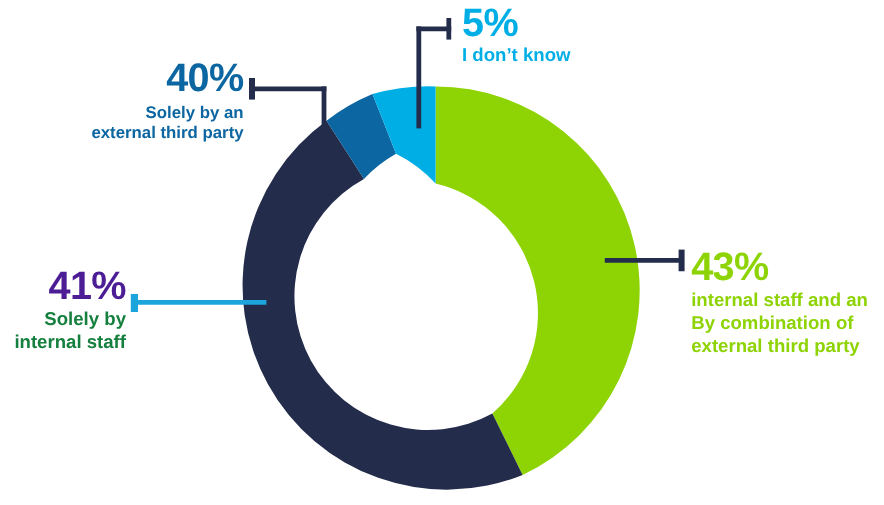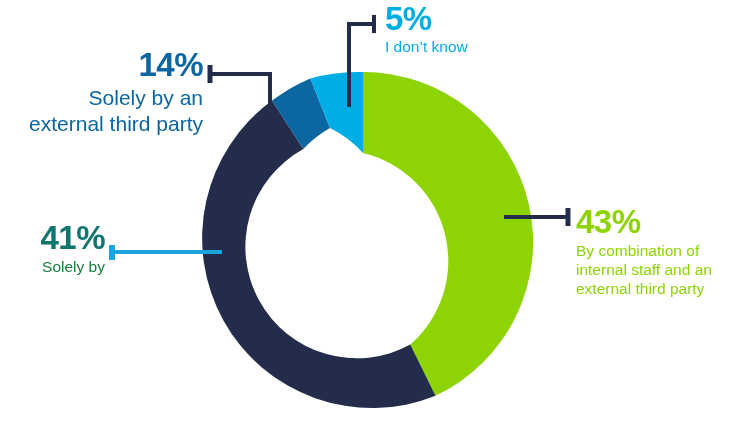--- a/index.html
+++ b/index.html
@@ -29,38 +29,38 @@
     position: absolute;
     z-index: 5;
   }
   .pct {
     font-weight: bold;
     line-height: 1.0;
     letter-spacing: -0.5px;
     white-space: nowrap;
   }
   .desc {
-    font-weight: normal;
+    font-weight: bold;
     line-height: 1.22;
     white-space: nowrap;
   }
 
   
   #callout-external {
     left: 0px;
     top: 48px;
     width: 203px;
     text-align: right;
   }
   #callout-external .pct {
     font-size: 33px;
     margin: 0 0 4px 0;
   }
   #callout-external .desc {
-    font-size: 21px;
+    font-size: 14px;
   }
 
   
   #callout-dontknow {
     left: 385px;
     top: 2px;
     width: 230px;
     text-align: left;
   }
   #callout-dontknow .pct {
@@ -152,43 +152,44 @@
       <line x1="568" y1="208" x2="568" y2="226" stroke-width="5"></line>
     </g>
 
     <g stroke="#1BA5DC" stroke-width="4" fill="none" stroke-linecap="butt">
       <line x1="112" y1="245" x2="112" y2="260" stroke-width="6"></line>
       <line x1="110" y1="252" x2="222" y2="252"></line>
     </g>
   </svg>
 
   <div class="callout" id="callout-external">
-    <div class="pct" style="color:#0C66A1">14%</div>
+    <div class="pct" style="color:#0C66A1">40%</div>
     <div class="desc" style="color:#0C66A1">
       <div>Solely by an</div>
       <div>external third party</div>
     </div>
   </div>
 
   <div class="callout" id="callout-dontknow">
     <div class="pct" style="color:#00AEE6">5%</div>
     <div class="desc" style="color:#00AEE6">
       <div>I don’t know</div>
     </div>
   </div>
 
   <div class="callout" id="callout-combination">
     <div class="pct" style="color:#8ED304">43%</div>
     <div class="desc" style="color:#8ED304">
+      <div>internal staff and an</div>
       <div>By combination of</div>
-      <div>internal staff and an</div>
       <div>external third party</div>
     </div>
   </div>
 
   <div class="callout" id="callout-internal">
-    <div class="pct" style="color:#0f766e">41%</div>
+    <div class="pct" style="color:#4c1d95">41%</div>
     <div class="desc" style="color:#15803d">
       <div>Solely by</div>
+      <div>internal staff</div>
     </div>
   </div>
 
 </div>
 
 </body></html>

